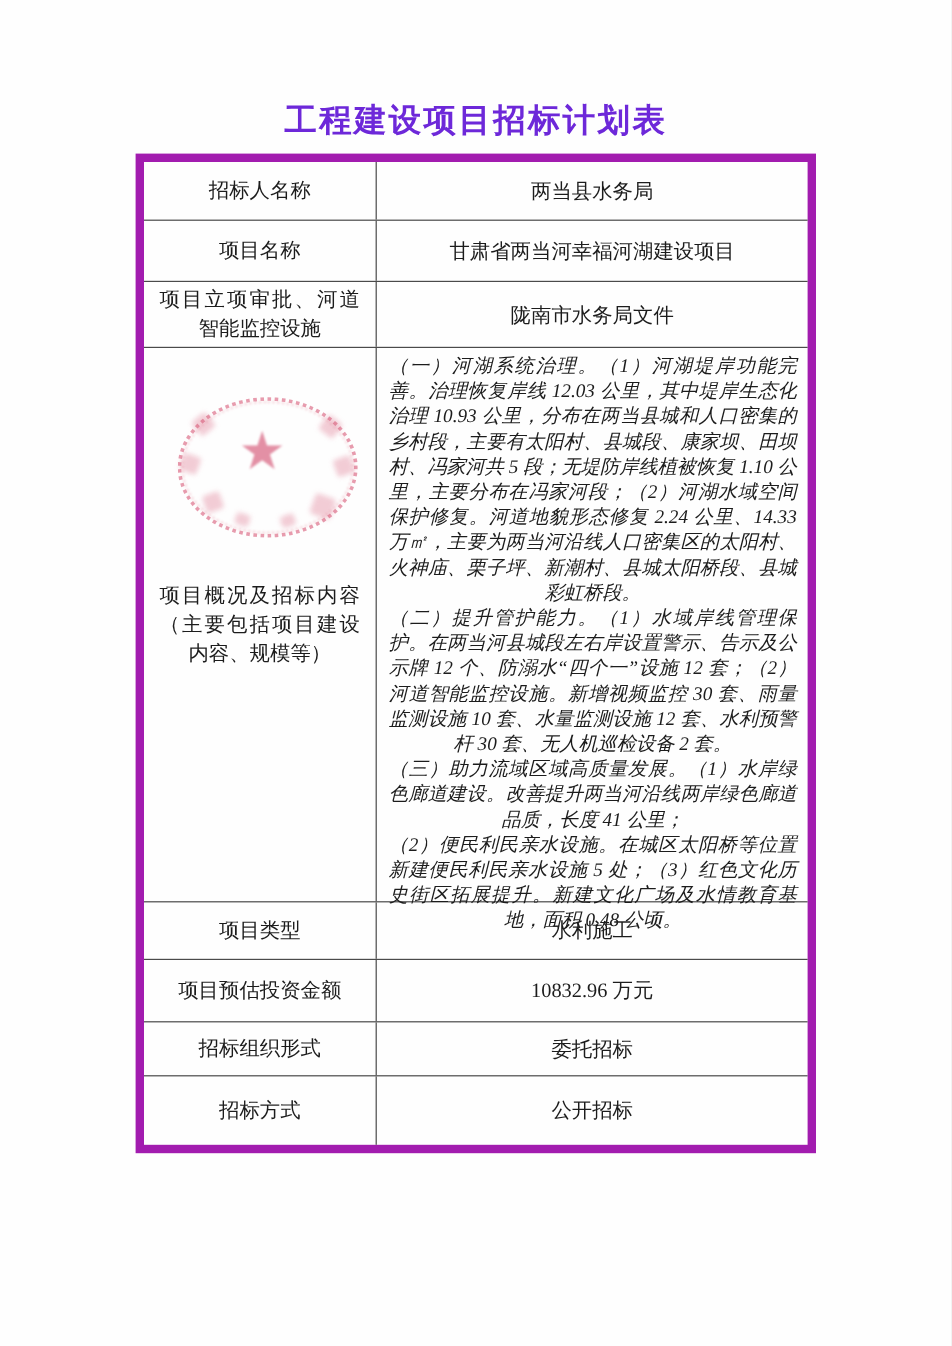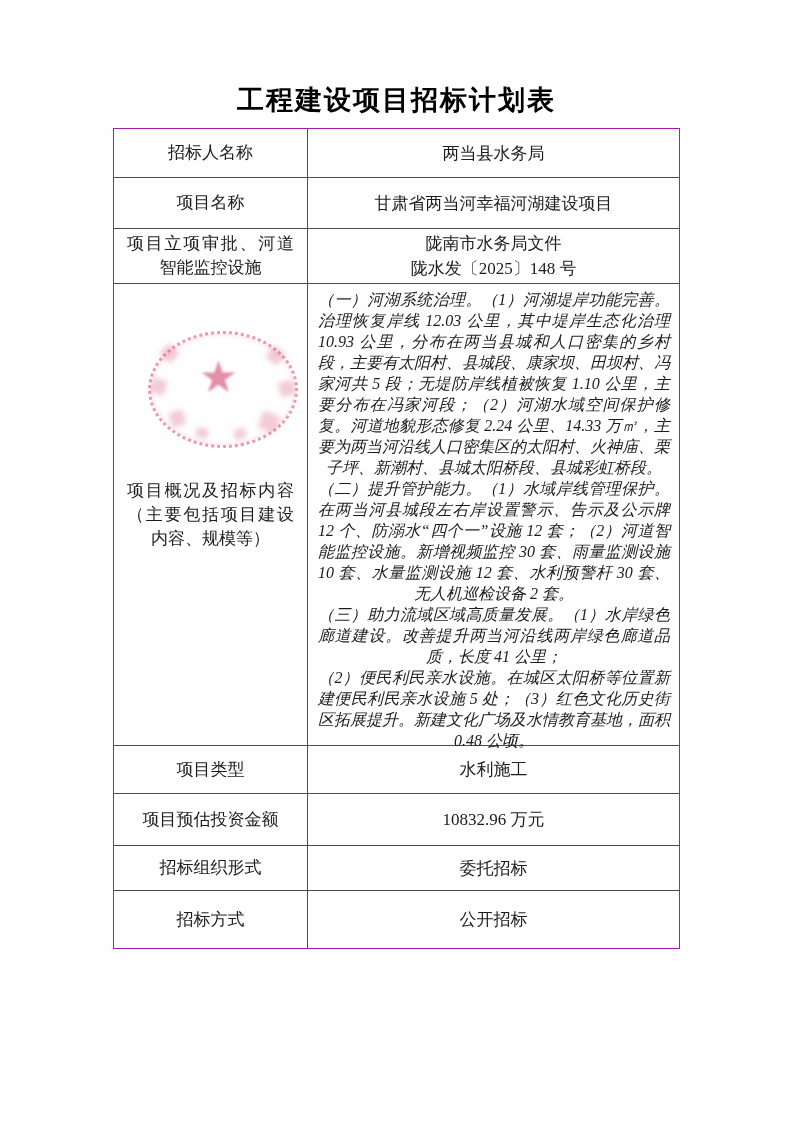--- a/index.html
+++ b/index.html
@@ -21,28 +21,28 @@
     position: absolute;
     top: 84px;
     left: 0;
     width: 100%;
     margin: 0;
     text-align: center;
     font-size: 27px;
     line-height: 32px;
     font-weight: bold;
     letter-spacing: 2px;
-    color: #000000;
+    color: #6d28d9;
   }
   .tbl {
     position: absolute;
     left: 113px;
     top: 128px;
     width: 567px;
-    border: 1px solid #a21caf;
+    border: 7px solid #a21caf;
     box-sizing: border-box;
     background: transparent;
   }
   .row {
     display: flex;
     box-sizing: border-box;
     border-top: 1.5px solid #4a4a4a;
   }
   .row:first-child { border-top: none; }
   .cl {
@@ -170,21 +170,20 @@
     </div>
 
 
     <div class="row r4">
       <div class="cl">
         <div>项目立项审批、河道智能监控设施</div>
       </div>
       <div class="cv">
         <div>
           <div>陇南市水务局文件</div>
-          <div>陇水发〔2025〕148 号</div>
         </div>
       </div>
     </div>
 
     <div class="row r5">
       <div class="cl">
         <div>项目概况及招标内容（主要包括项目建设内容、规模等）</div>
       </div>
       <div class="cv cv-block">
         <p>（一）河湖系统治理。（1）河湖堤岸功能完善。治理恢复岸线 12.03 公里，其中堤岸生态化治理 10.93 公里，分布在两当县城和人口密集的乡村段，主要有太阳村、县城段、康家坝、田坝村、冯家河共 5 段；无堤防岸线植被恢复 1.10 公里，主要分布在冯家河段；（2）河湖水域空间保护修复。河道地貌形态修复 2.24 公里、14.33 万㎡，主要为两当河沿线人口密集区的太阳村、火神庙、栗子坪、新潮村、县城太阳桥段、县城彩虹桥段。</p>

